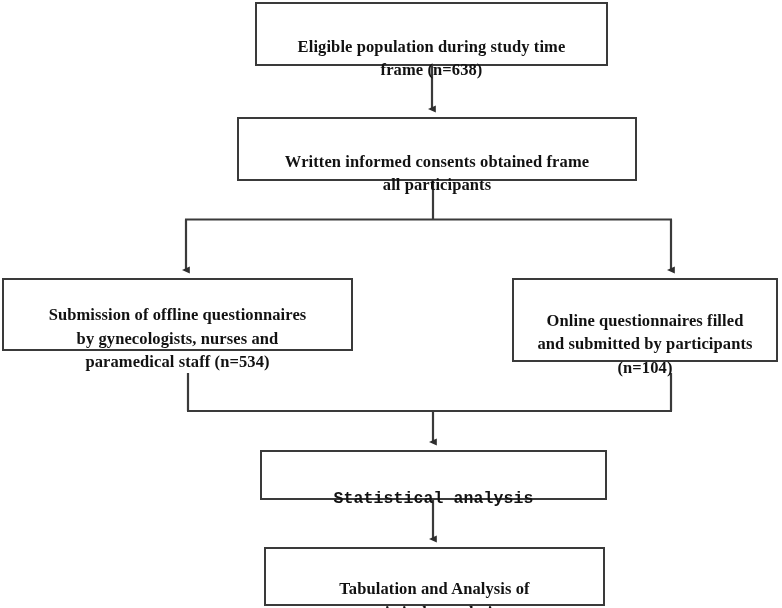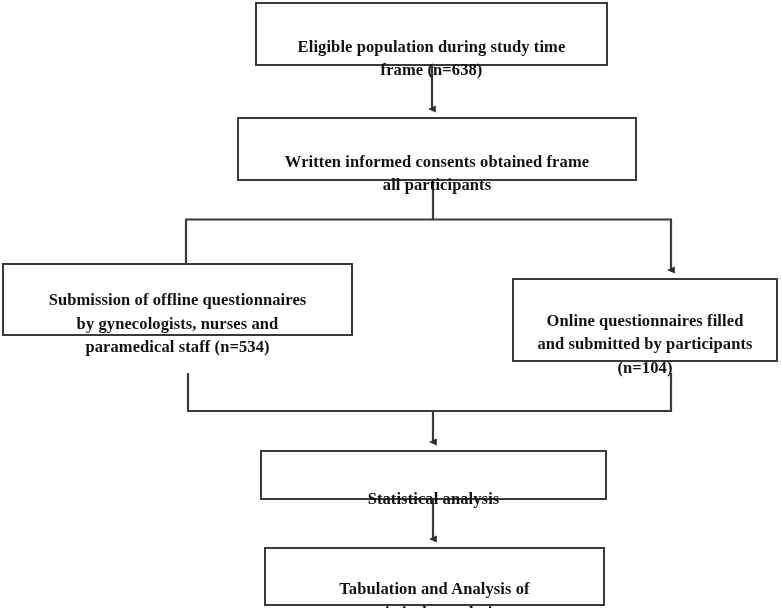--- a/index.html
+++ b/index.html
@@ -42,23 +42,23 @@
   .node-text {
     display: block;
     width: 100%;
     padding: 0 8px;
     white-space: pre-line;
     margin-top: 48px;
   }
   
   #node-eligible      { left: 255px; top: 2px;   width: 353px; height: 64px; }
   #node-consent       { left: 237px; top: 117px; width: 400px; height: 64px; }
-  #node-offline       { left: 2px;   top: 263px; width: 351px; height: 73px; }
+  #node-offline       { left: 2px;   top: 278px; width: 351px; height: 73px; }
   #node-online        { left: 512px; top: 278px; width: 266px; height: 84px; }
-  #node-stats         { left: 260px; top: 450px; width: 347px; height: 50px; }
+  #node-stats         { left: 260px; top: 450px; width: 347px; height: 50px; font-family: Liberation Mono, monospace; }
   #node-tabulation    { left: 264px; top: 547px; width: 341px; height: 59px; }
 </style>
 </head>
 <body>
 
 <div id="canvas">
 
   <svg id="flow-svg" viewBox="0 0 782 608" xmlns="http://www.w3.org/2000/svg">
     <defs>
       <marker id="arrowhead" markerWidth="9" markerHeight="9" refX="4.2" refY="4.2" orient="auto" markerUnits="userSpaceOnUse">

